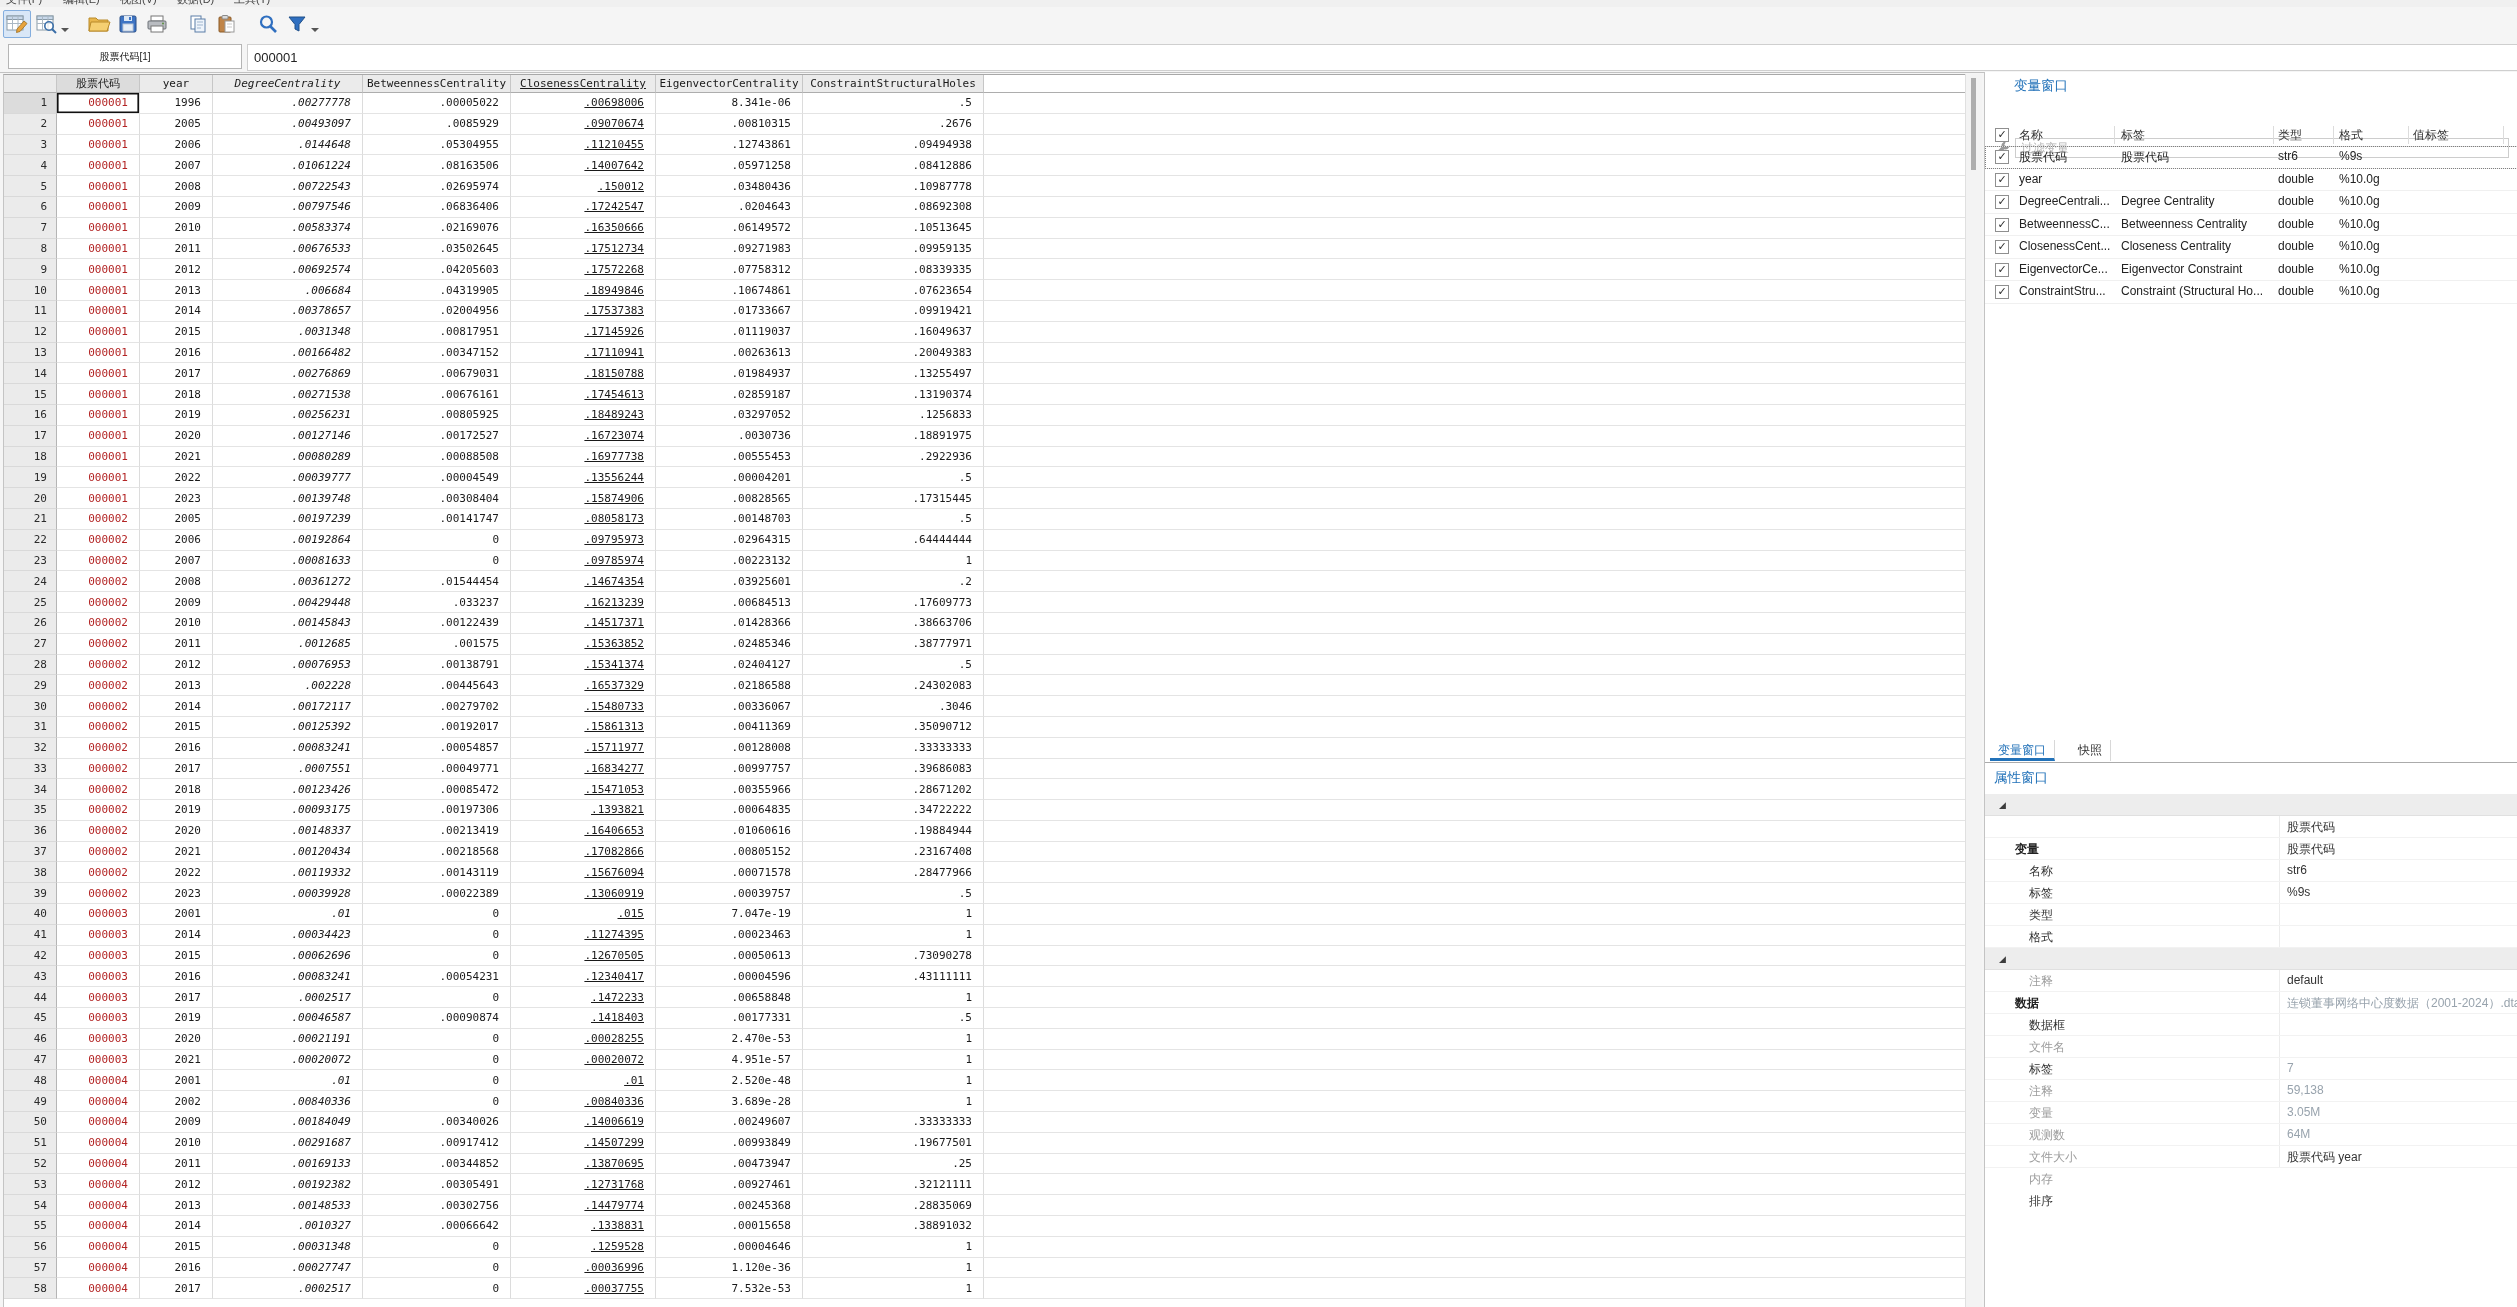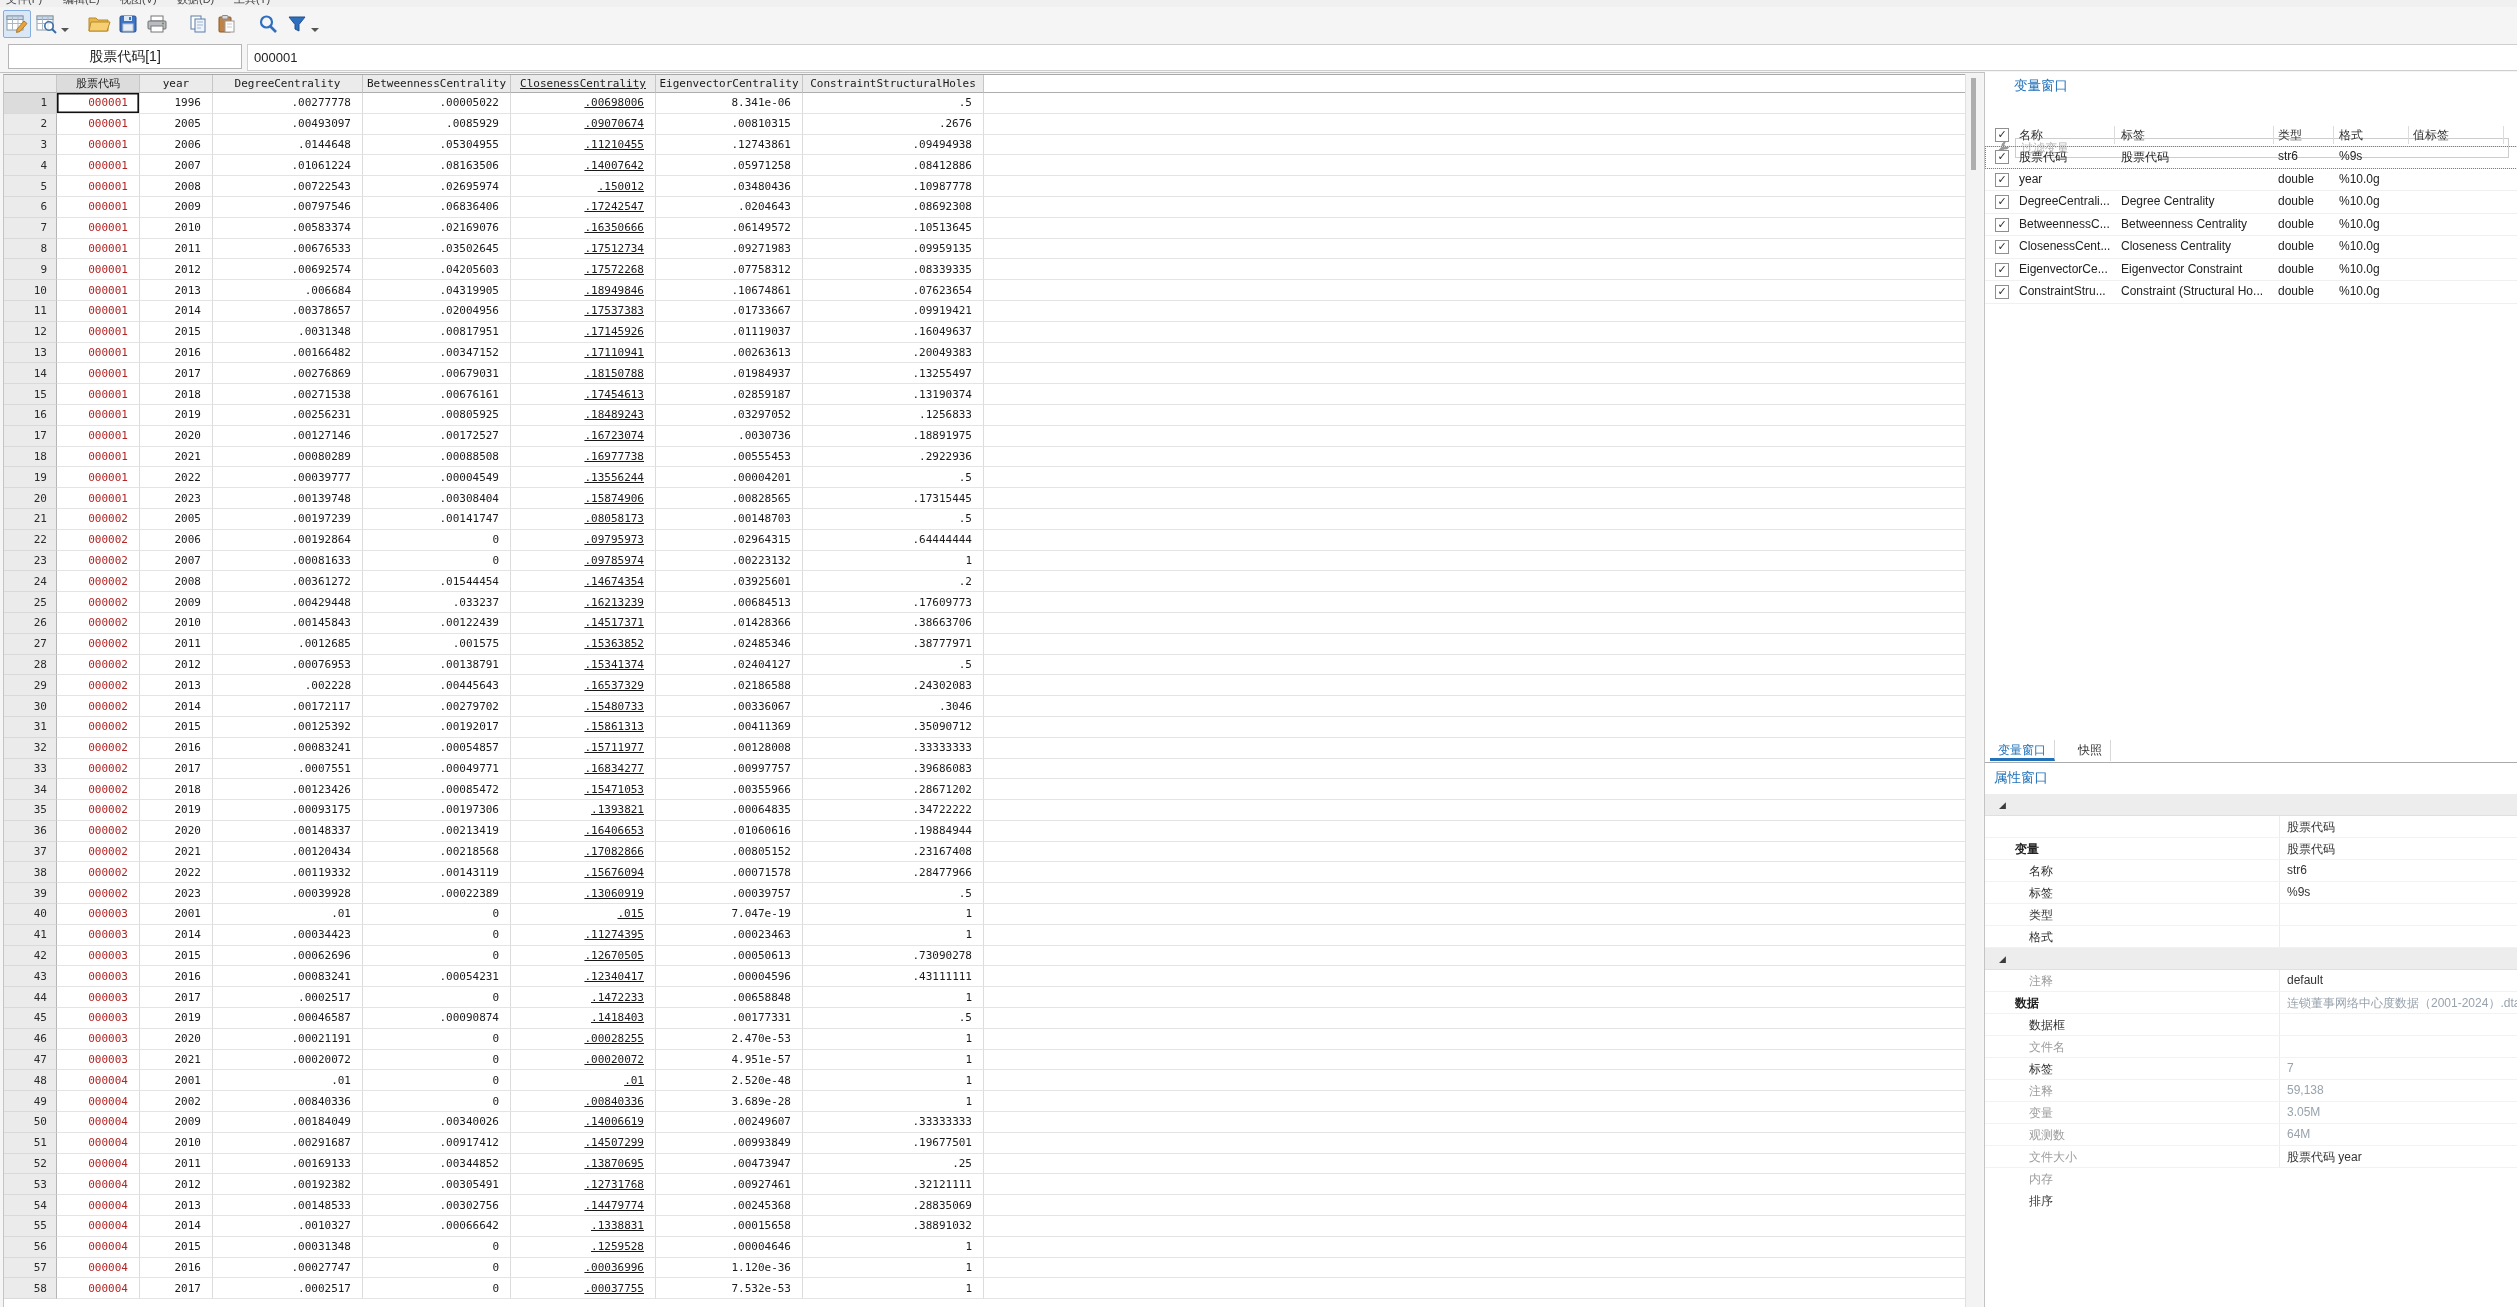--- a/index.html
+++ b/index.html
@@ -13,39 +13,39 @@
            border-bottom:1px solid #d7d7d7;display:flex;align-items:center;}
   .tbtn{width:26px;height:26px;display:flex;align-items:center;justify-content:center;margin-left:3px;border-radius:2px;}
   .tbtn.active{background:#d9e7f7;border:1px solid #84aede;}
   .caret{width:0;height:0;border-left:4px solid transparent;border-right:4px solid transparent;
          border-top:4px solid #555;margin:12px 2px 0 1px;}
   .tgap{width:12px;}
   
   #cellref-bar{position:absolute;left:0;top:40px;width:100%;height:32px;background:#f5f5f5;
                border-bottom:1px solid #c2c2c2;}
   #cellref-box{position:absolute;left:8px;top:4px;width:232px;height:23px;background:#fff;
-               border:1px solid #b5b5b5;text-align:center;font-size:14px;line-height:23px;color:#222;}
+               border:1px solid #b5b5b5;text-align:center;font-size:10px;line-height:23px;color:#222;}
   #cellref-input{position:absolute;left:247px;top:4px;width:2262px;height:23px;background:#fff;
                border:1px solid #cfcfcf;border-right:none;font-size:13px;line-height:23px;padding-left:6px;
                font-family:"Liberation Sans",sans-serif;color:#222;}
   
   #grid{position:absolute;left:3px;top:74px;width:1962px;height:1233px;background:#fff;
         border-left:1px solid #c4c4c4;border-top:1px solid #a8a8a8;
         font-family:"DejaVu Sans Mono",monospace;font-size:11px;}
   .grow{display:flex;height:20.8px;}
   .grow.ghead{height:18px;}
   .gc{box-sizing:border-box;flex:0 0 auto;display:flex;align-items:center;justify-content:flex-end;
       padding-right:11px;border-right:1px solid #dcdcdc;border-bottom:1px solid #e4e4e4;overflow:hidden;white-space:nowrap;}
   .ghead .gc{background:#ebebeb;justify-content:center;padding-right:0;
       border-right:1px solid #c6c6c6;border-bottom:1px solid #adadad;color:#191919;}
   .ghead .gc.selcol{background:#dcdcdc;}
   .rowhead{background:#ebebeb;border-right:1px solid #b5b5b5;border-bottom:1px solid #d9d9d9;
       color:#2b2b2b;padding-right:9px;}
   .rowhead.sel{background:#dcdcdc;}
-  .c0{width:53px;}.c1{width:83px;}.c2{width:73px;}.c3{width:150px;}.c4{width:148px;}
+  .c0{width:53px;}.c1{width:83px;}.c2{width:73px;}.c3{width:150px;font-style:italic;}.c4{width:148px;}
   .c5{width:145px;text-decoration:underline;}.c6{width:147px;}.c7{width:181px;}
   .cfill{flex:1 1 auto;border-right:none;border-bottom:1px solid #e4e4e4;}
   .ghead .cfill{background:#fff;border-bottom:1px solid #adadad;}
   .codecell{color:#b32424;}
   .selcell{box-shadow:inset 0 0 0 1.6px #111;background:#fff;}
   
   #vscroll{position:absolute;left:1965px;top:74px;width:16px;height:1233px;background:#f3f3f3;
            border-left:1px solid #e0e0e0;}
   #vscroll .thumb{position:absolute;left:5px;top:4px;width:5px;height:92px;background:#aeaeae;}
   

